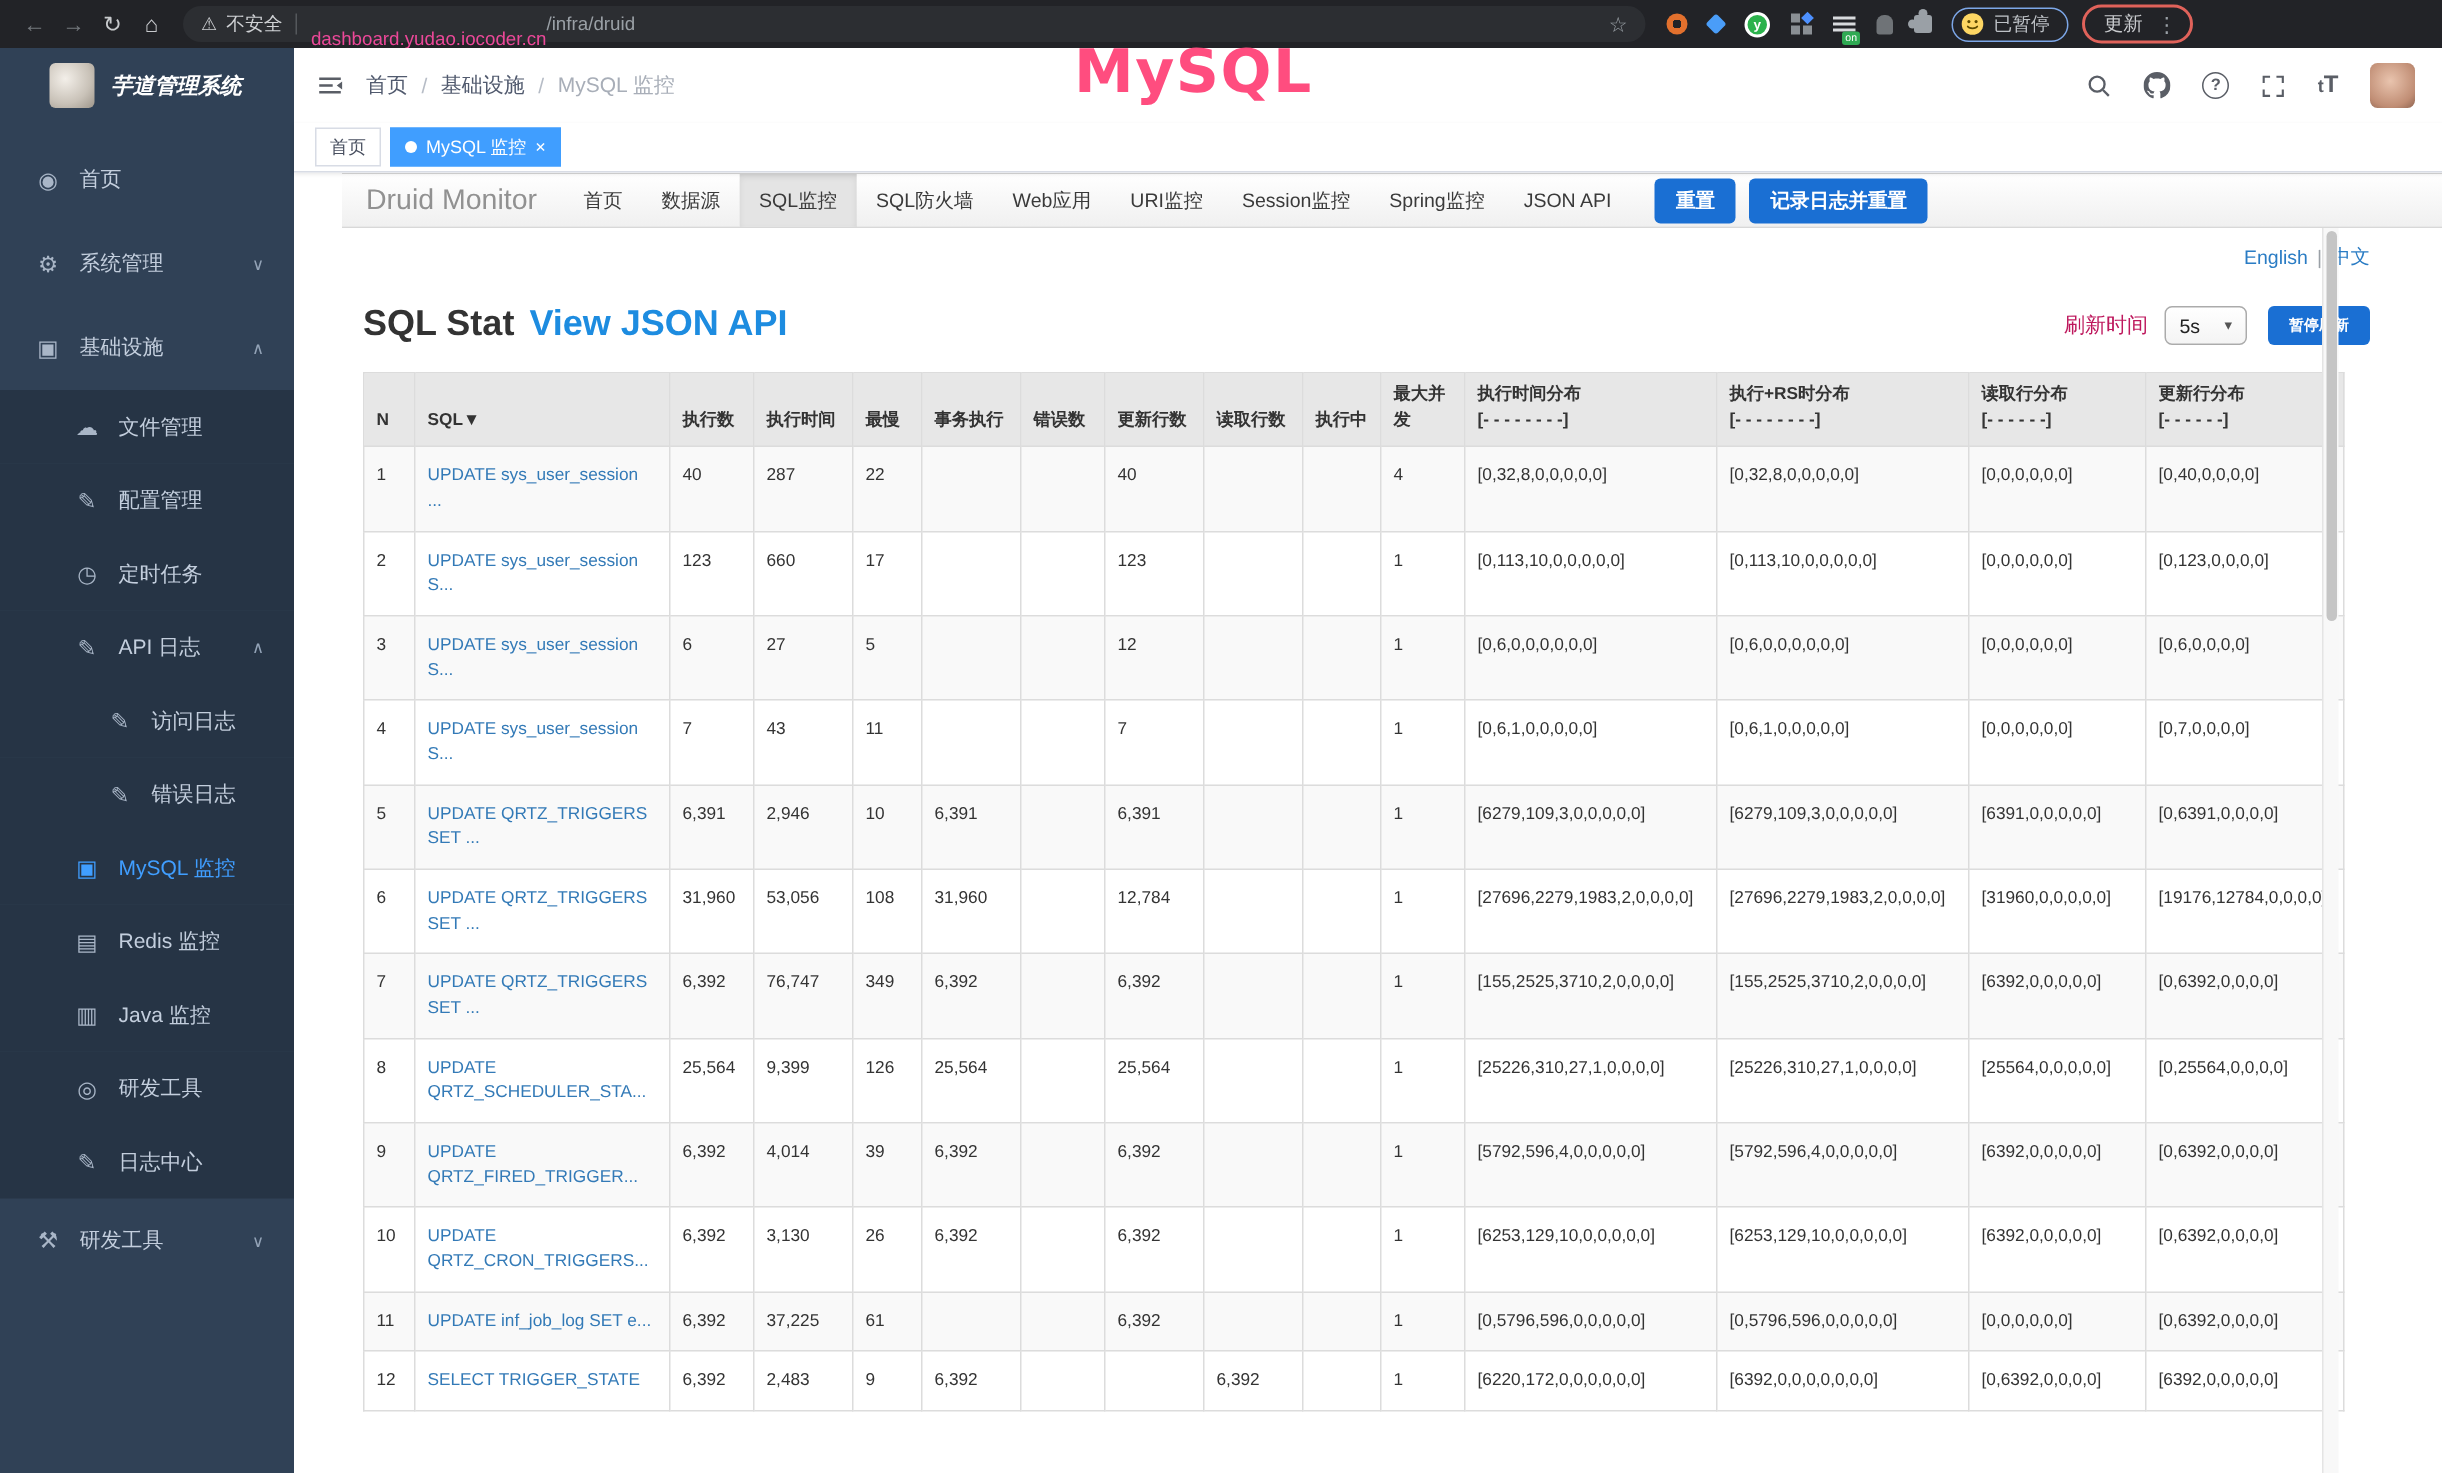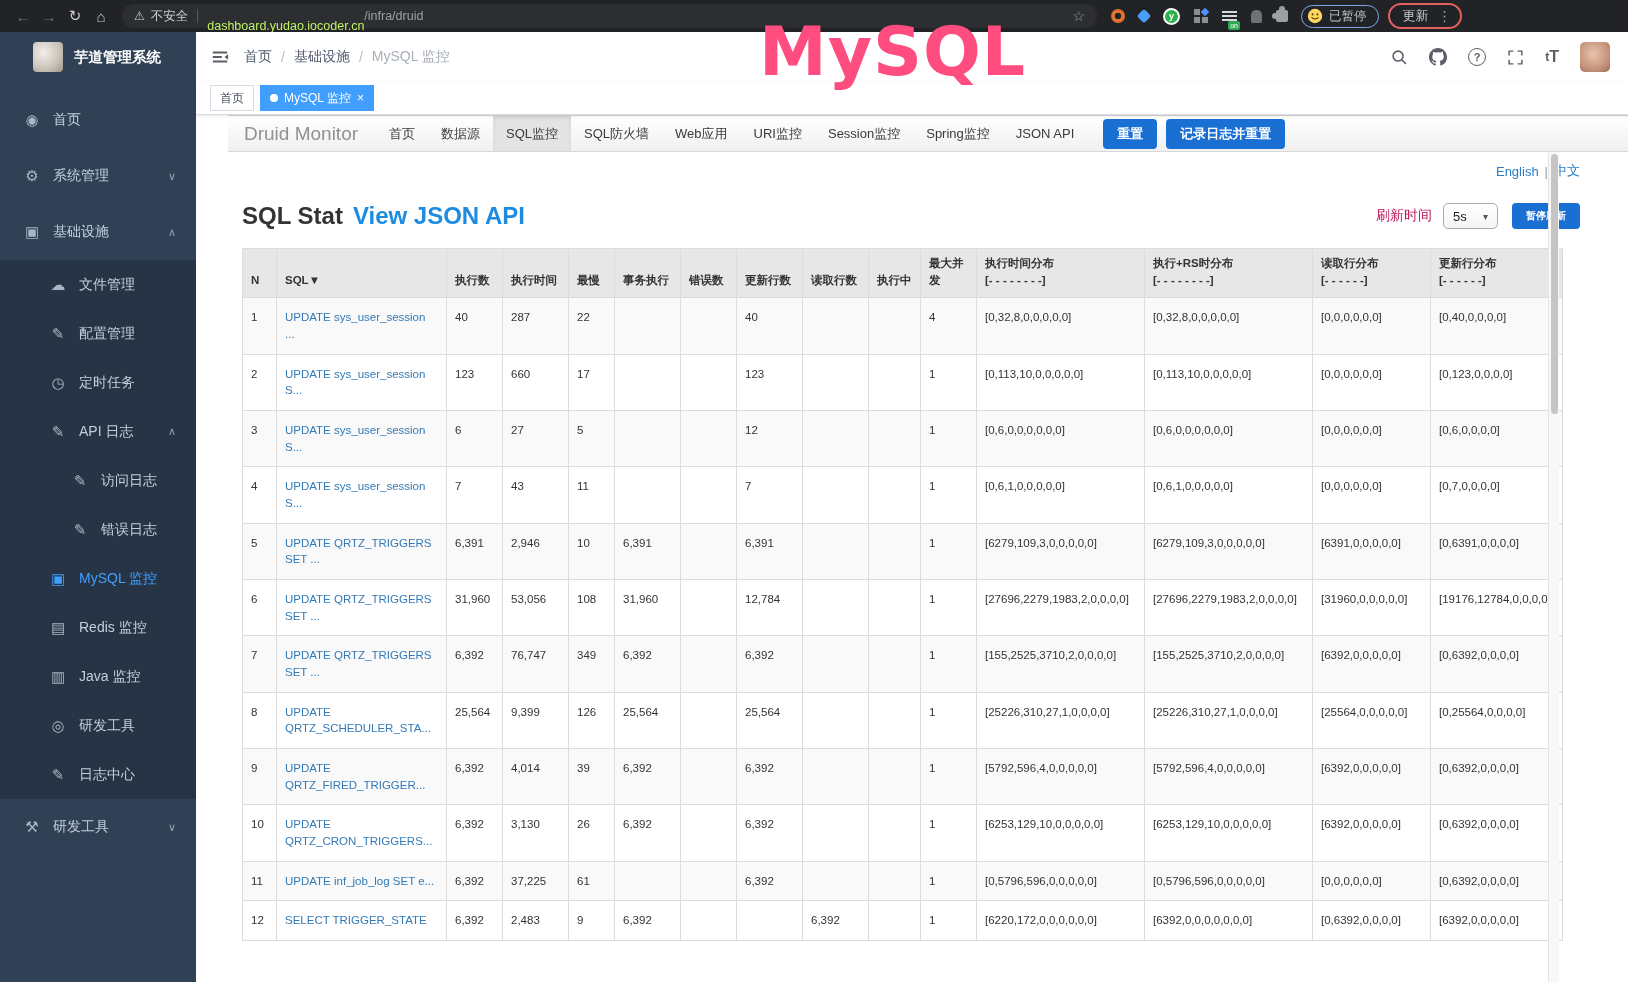--- a/index.html
+++ b/index.html
@@ -10,21 +10,21 @@
   }
   
   .chrome { height:32px; background:#222327; display:flex; align-items:center; padding:0 10px; }
   .nav-ic { width:26px; text-align:center; font-size:15px; color:#c7c9cc; flex-shrink:0; }
   .nav-ic.dim { color:#75797e; }
   .omnibox { height:24px; width:975px; margin-left:8px; background:#2c2e32; border-radius:12px;
              display:flex; align-items:center; padding:0 12px; font-size:12.5px; }
   .warn { color:#cfd1d4; font-size:12px; margin-right:6px; }
   .sec-label { color:#cfd1d4; margin-right:9px; }
   .divider { width:1px; height:14px; background:#55585c; margin-right:9px; }
-  .host { color:#bef264;margin-top:20px; }
+  .host { color:#ec4899;margin-top:20px; }
   .path { color:#9aa0a6; }
   .star { margin-left:auto; color:#9aa0a6; font-size:14px; }
   .exts { display:flex; align-items:center; gap:14px; margin-left:14px; }
   .ext-orange { width:14px; height:14px; border-radius:50%;
                 background:radial-gradient(circle, #222327 0 3px, #e2702d 3px); }
   .ext-blue { width:10px; height:10px; background:#4a9df8; transform:rotate(45deg); border-radius:2px; }
   .ext-green { width:17px; height:17px; border-radius:50%; background:#2bb24c; border:2px solid #fff;
                color:#fff; font-size:9px; font-weight:bold; display:flex; align-items:center; justify-content:center; }
   .ext-squares { display:grid; grid-template-columns:6px 6px; grid-gap:2px; }
   .ext-squares i { width:6px; height:6px; background:#8a8f94; display:block; }
@@ -43,21 +43,21 @@
                  padding:2px 11px 2px 5px; color:#bdc1c6; font-size:12.5px; margin-left:13px; }
   .update-pill { display:flex; align-items:center; gap:9px; border:2px solid #e0625a; border-radius:14px;
                  padding:2px 8px 2px 13px; color:#c8cacd; font-size:13px; margin-left:9px; }
   .dots { color:#9aa0a6; font-size:14px; }
   
   .app { display:flex; height:950px; }
   .sidebar { width:196px; flex-shrink:0; background:#304156; color:#c3cedd; overflow:hidden; }
   .logo-row { height:50px; display:flex; align-items:center; padding-left:33px; gap:11px; }
   .logo-img { width:30px; height:30px; border-radius:4px; flex-shrink:0;
               background:radial-gradient(circle at 35% 35%, #f3efe9, #c9c2b8 60%, #9d958a); }
-  .logo-title { color:#fff; font-weight:bold; font-size:14.5px; white-space:nowrap; }
+  .logo-title { color:#fff; font-weight:bold; font-size:14.5px; white-space:nowrap;font-style:italic; }
   .menu { padding-top:10px; }
   .m-item { position:relative; display:flex; align-items:center; font-size:14px; cursor:pointer; }
   .lvl1 { height:56px; padding-left:22px; }
   .lvl2 { height:49px; padding-left:48px; background:#263445; }
   .lvl3 { height:49px; padding-left:70px; background:#263445; }
   .m-icon { width:20px; margin-right:11px; font-size:15px; color:#a9b6c7; text-align:center; flex-shrink:0; }
   .m-item.active, .m-item.active .m-icon { color:#409eff; }
   .m-chev { position:absolute; right:20px; font-size:11px; color:#93a3b7; }
   .main { flex:1; display:flex; flex-direction:column; background:#fff; position:relative; }
   
@@ -91,42 +91,42 @@
   .dbrand { font-size:19px; color:#919191; padding:0 18px 0 16px; display:flex; align-items:center; }
   .dnav-item { font-size:13px; color:#3a3a3a; padding:0 13px; display:flex; align-items:center; cursor:pointer; }
   .dnav-item.active { background:#e4e4e4; box-shadow:inset 0 2px 4px rgba(0,0,0,.08); }
   .dnav-btns { display:flex; gap:9px; margin-left:16px; align-items:center; }
   .btn-blue { background:#1a6fd3; color:#fff; font-size:13px; font-weight:bold; padding:6px 14px;
               border-radius:4px; border:none; cursor:pointer; }
   .dcontent { width:1352px; padding-left:14px; }
   .lang-row { display:flex; justify-content:flex-end; align-items:center; gap:6px; font-size:13px;
               margin-top:10px; color:#9aa0a6; }
   .lang-link { color:#2a7cc4; cursor:pointer; }
-  .title-row { display:flex; align-items:center; margin-top:22px; margin-bottom:18px; }
+  .title-row { display:flex; align-items:flex-end; margin-top:22px; margin-bottom:18px; }
   .pg-title { font-size:24px; font-weight:bold; color:#333; }
   .pg-link { font-size:24px; font-weight:bold; color:#1d8ce0; margin-left:10px; text-decoration:none; }
   .refresh { margin-left:auto; display:flex; align-items:center; }
   .refresh-label { font-size:14px; color:#be185d; margin-right:11px; }
   .select { width:55px; height:26px; border:1px solid #ababab; border-radius:5px;
             background:linear-gradient(#fff,#f4f4f4); display:flex; align-items:center;
             justify-content:space-between; padding:0 9px; font-size:13px; color:#222; cursor:pointer; }
   .sel-caret { font-size:10px; color:#555; }
   .pause-btn { margin-left:14px; font-size:10px; }
   table { width:1320px; border-collapse:collapse; table-layout:fixed; font-size:11.5px; color:#333; line-height:1.45; }
   th, td { border:1px solid #dcdcdc; text-align:left; word-wrap:break-word; }
   th { background:#e7e7e7; vertical-align:bottom; padding:6px 8px 9px; font-weight:bold; cursor:pointer; }
   td { vertical-align:top; padding:11px 8px; }
   tbody tr:nth-child(odd) { background:#f9f9f9; }
   .sql-link { color:#337ab7; text-decoration:none; cursor:pointer; }
   .scrollbar { position:absolute; left:1352px; top:37px; bottom:0; width:11px;
                background:#f8f8f8; border-left:1px solid #e4e4e4; }
   .scroll-thumb { position:absolute; top:2px; left:2px; width:7px; height:260px; border-radius:4px; background:#c5c5c5; }
   
-  .anno { position:absolute; left:716px; top:12px; z-index:50; font-size:68px; font-weight:bold;
-          color:#ff4d7f; font-family:"DejaVu Sans", sans-serif; letter-spacing:1px;margin-left:43px; }
+  .anno { position:absolute; left:716px; top:25px; z-index:50; font-size:40px; font-weight:bold;
+          color:#ff4d7f; font-family:"DejaVu Sans", sans-serif; letter-spacing:1px; }
 </style>
 </head>
 <body>
 
 <div class="chrome">
   <span class="nav-ic dim">←</span>
   <span class="nav-ic dim">→</span>
   <span class="nav-ic">↻</span>
   <span class="nav-ic">⌂</span>
   <div class="omnibox">

